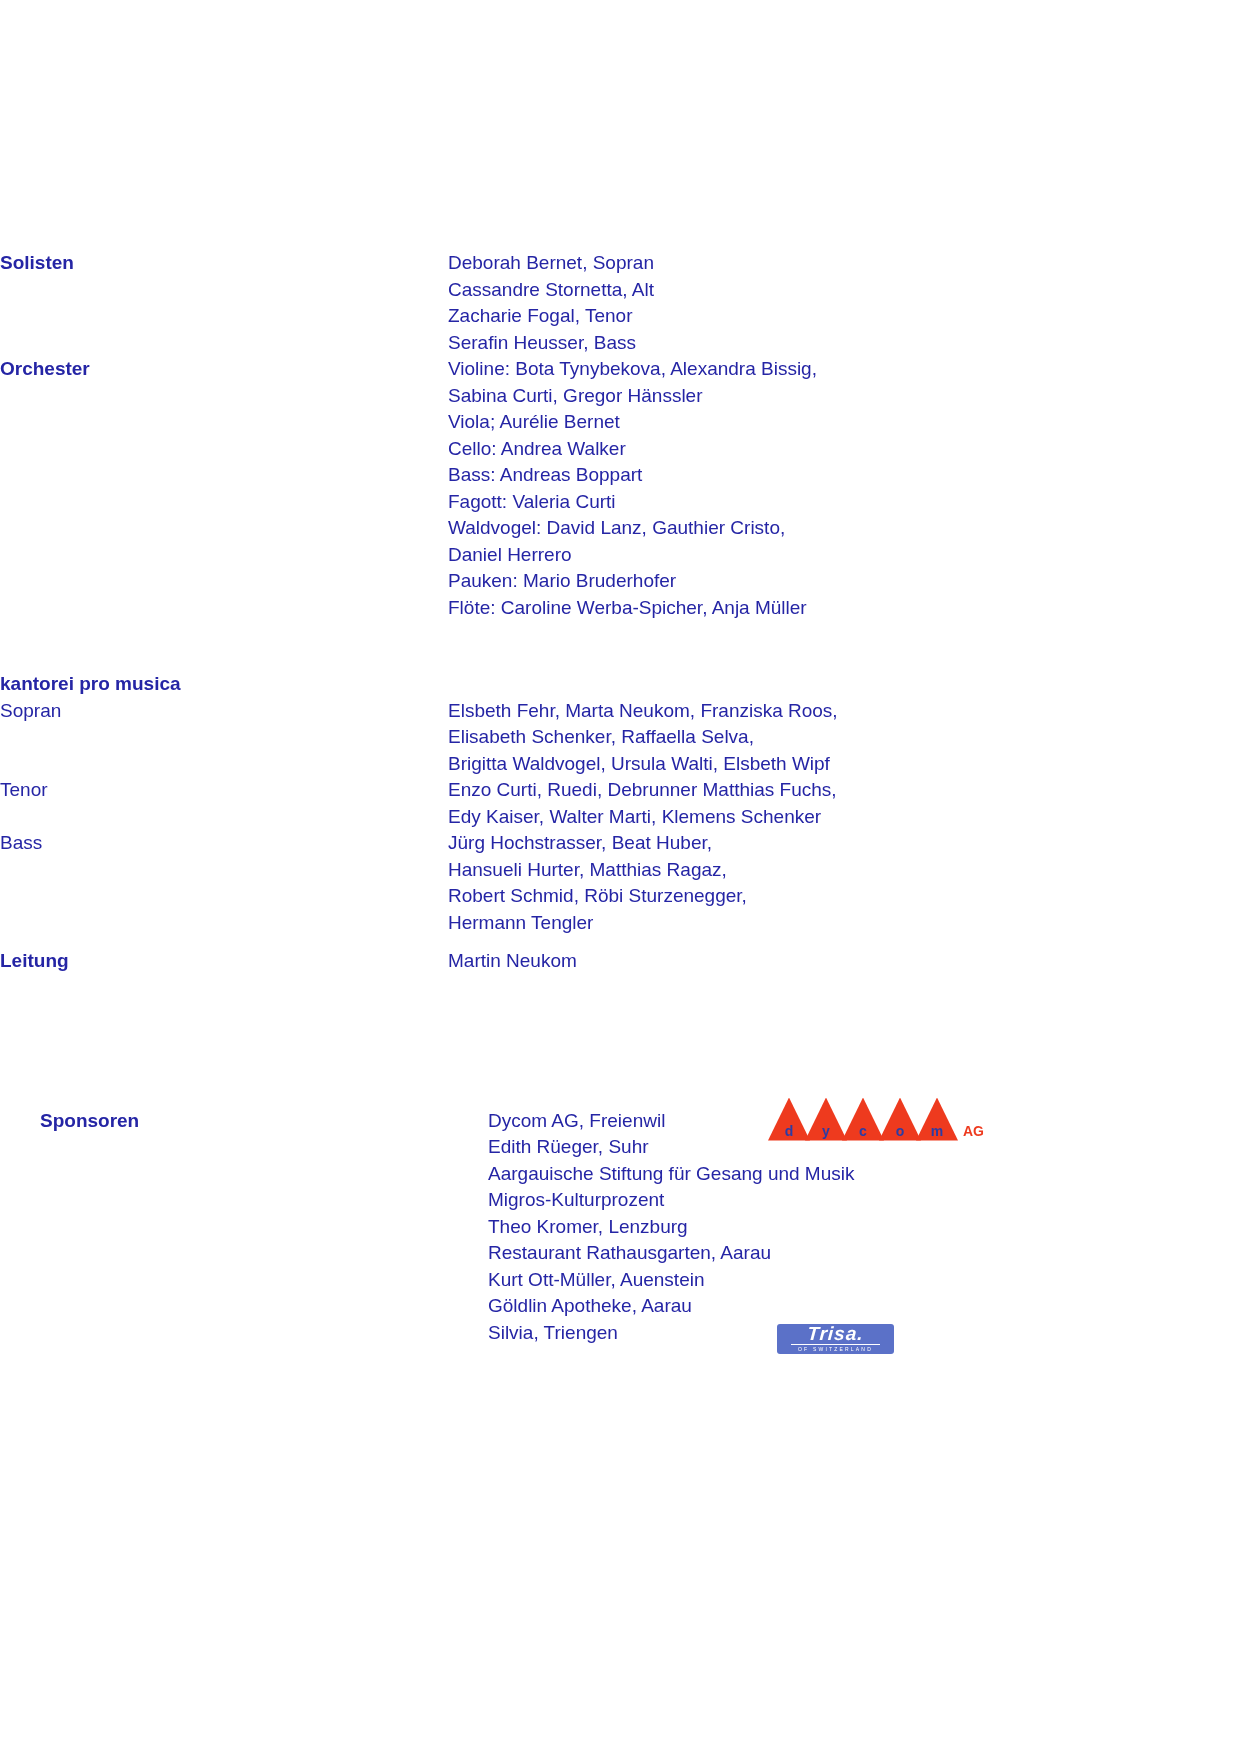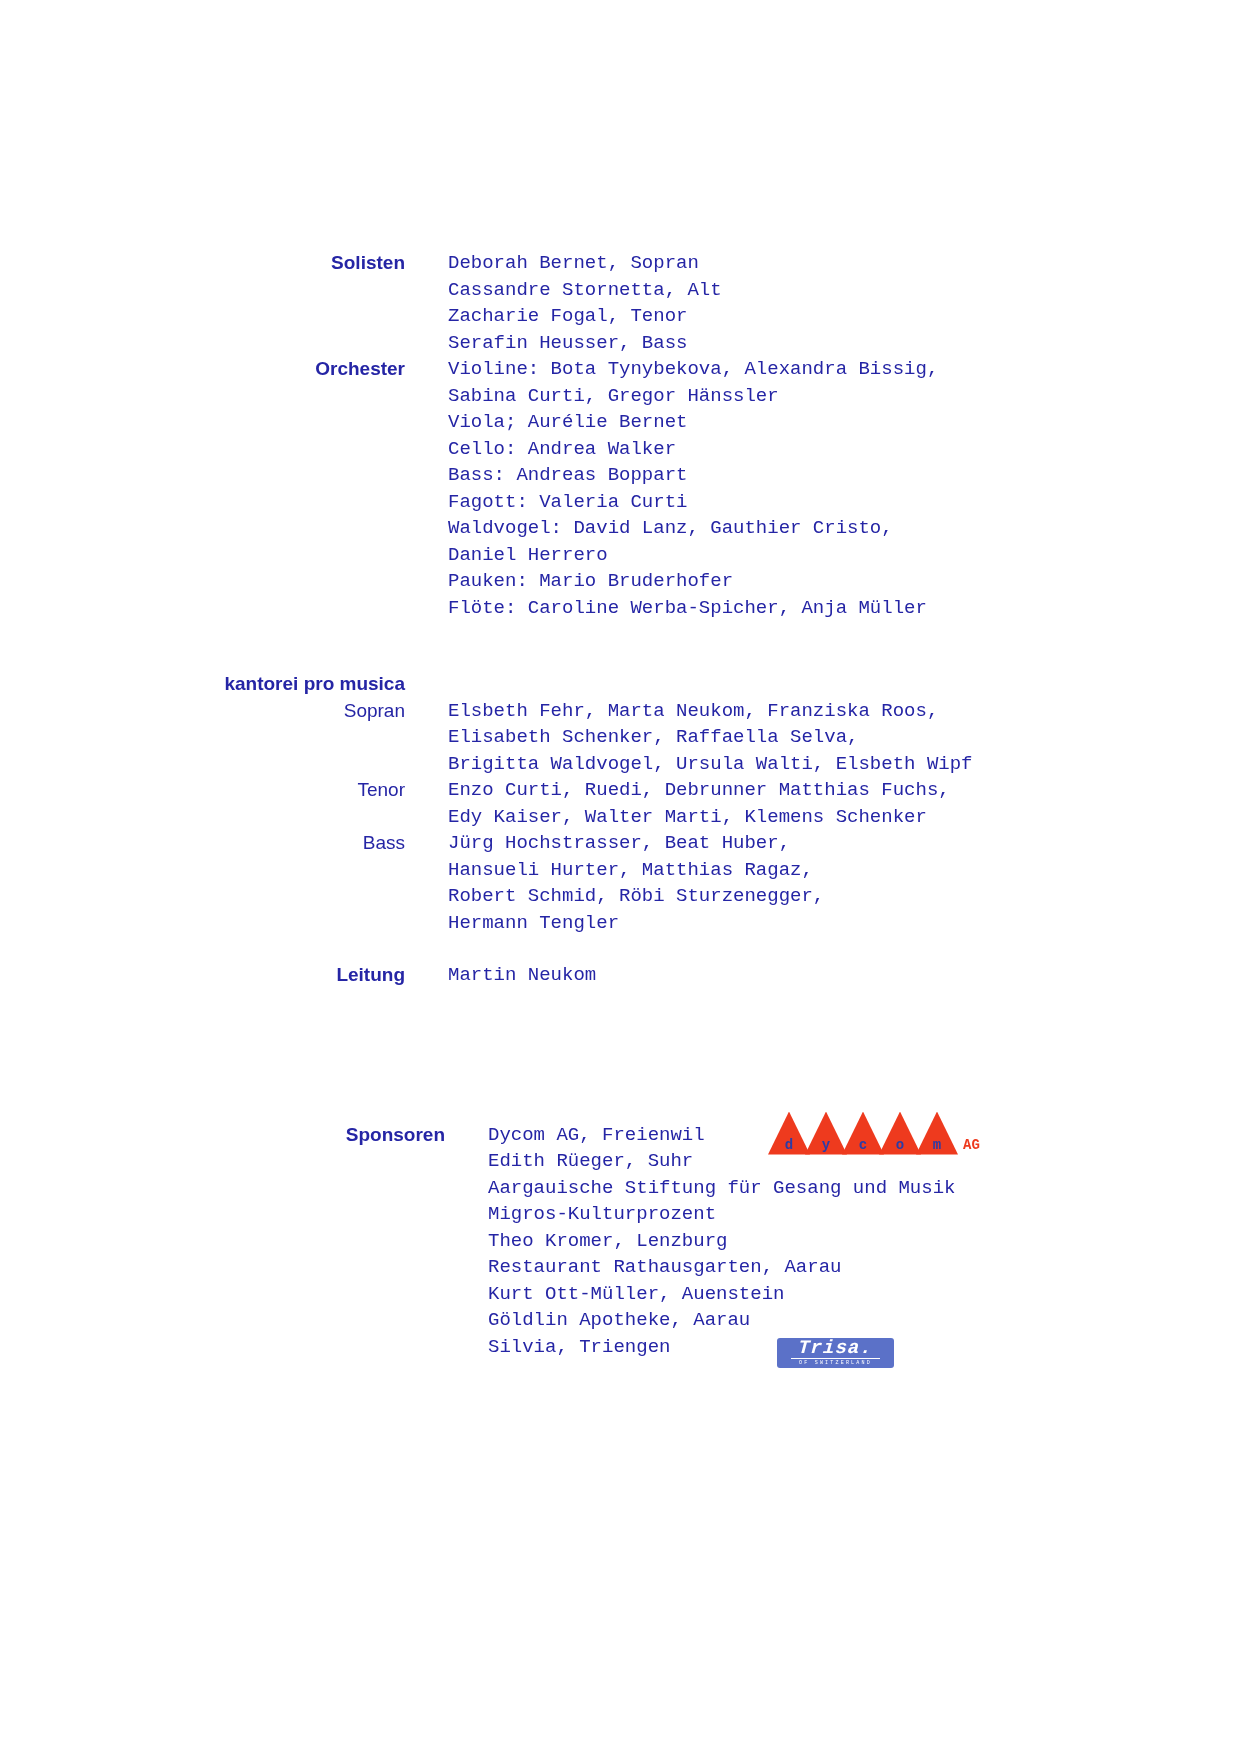--- a/index.html
+++ b/index.html
@@ -8,28 +8,28 @@
     font-family:"Liberation Sans","DejaVu Sans",sans-serif;
     overflow:hidden;
   }
   .doc{
     position:absolute;top:250px;left:0;width:1248px;
     color:var(--ink,#2525a5);
     font-size:19px;line-height:26.5px;
   }
   .row{display:flex;align-items:flex-start;}
   .col-label{
-    flex:0 0 405px;width:405px;text-align:right;white-space:pre;
+    flex:0 0 405px;width:405px;white-space:pre;
   }
   .bold{font-weight:bold;}
-  .col-content{margin-left:43px;position:relative;font-family:Liberation Mono, monospace;}
+  .col-content{margin-left:43px;position:relative;}
   .line{white-space:pre;}
   .m-orchester{}
   .m-kantorei{margin-top:50px;}
-  .m-leitung{margin-top:26px;}
+  .m-leitung{margin-top:12px;}
   .m-sponsoren{margin-top:133px;padding-left:40px;}
 
   
   .dycom{
     position:absolute;left:280px;top:-10px;
     display:flex;align-items:flex-end;
   }
   .tri-row{display:flex;}
   .tri{
     width:42px;height:43px;margin-right:-5px;position:relative;

